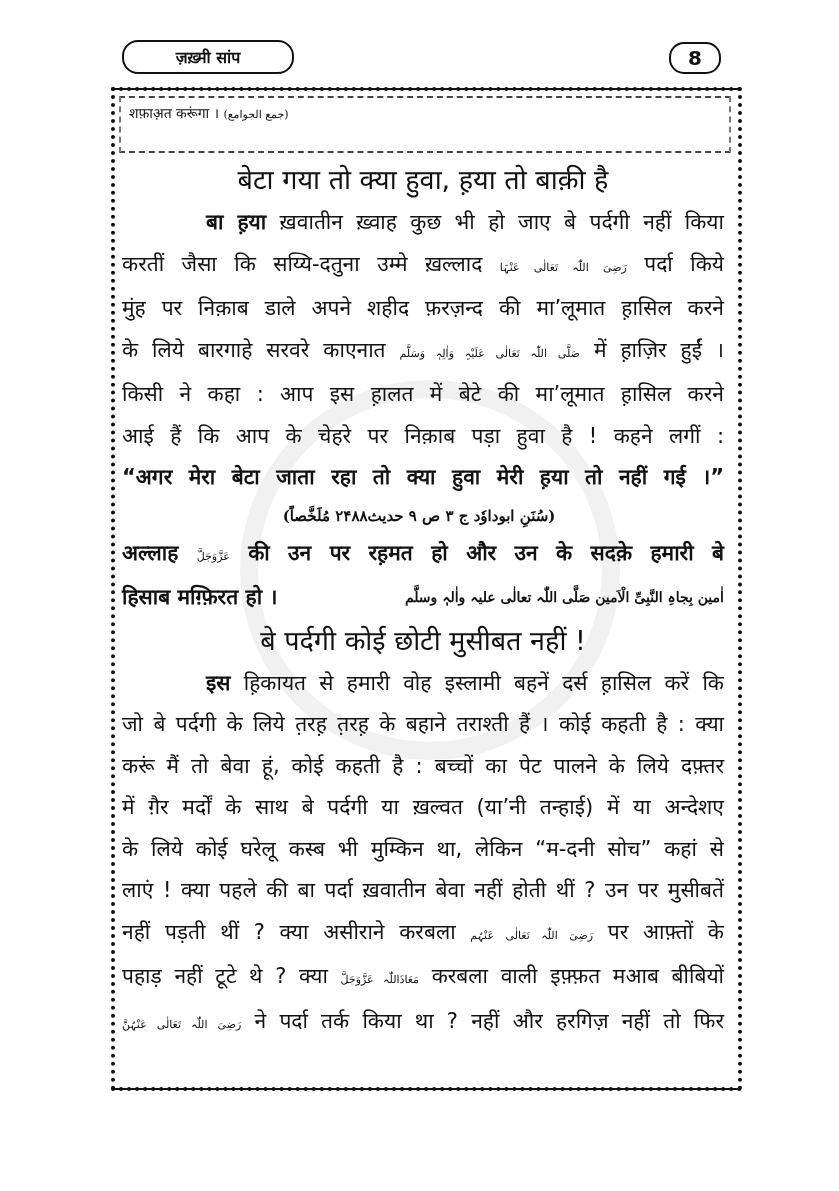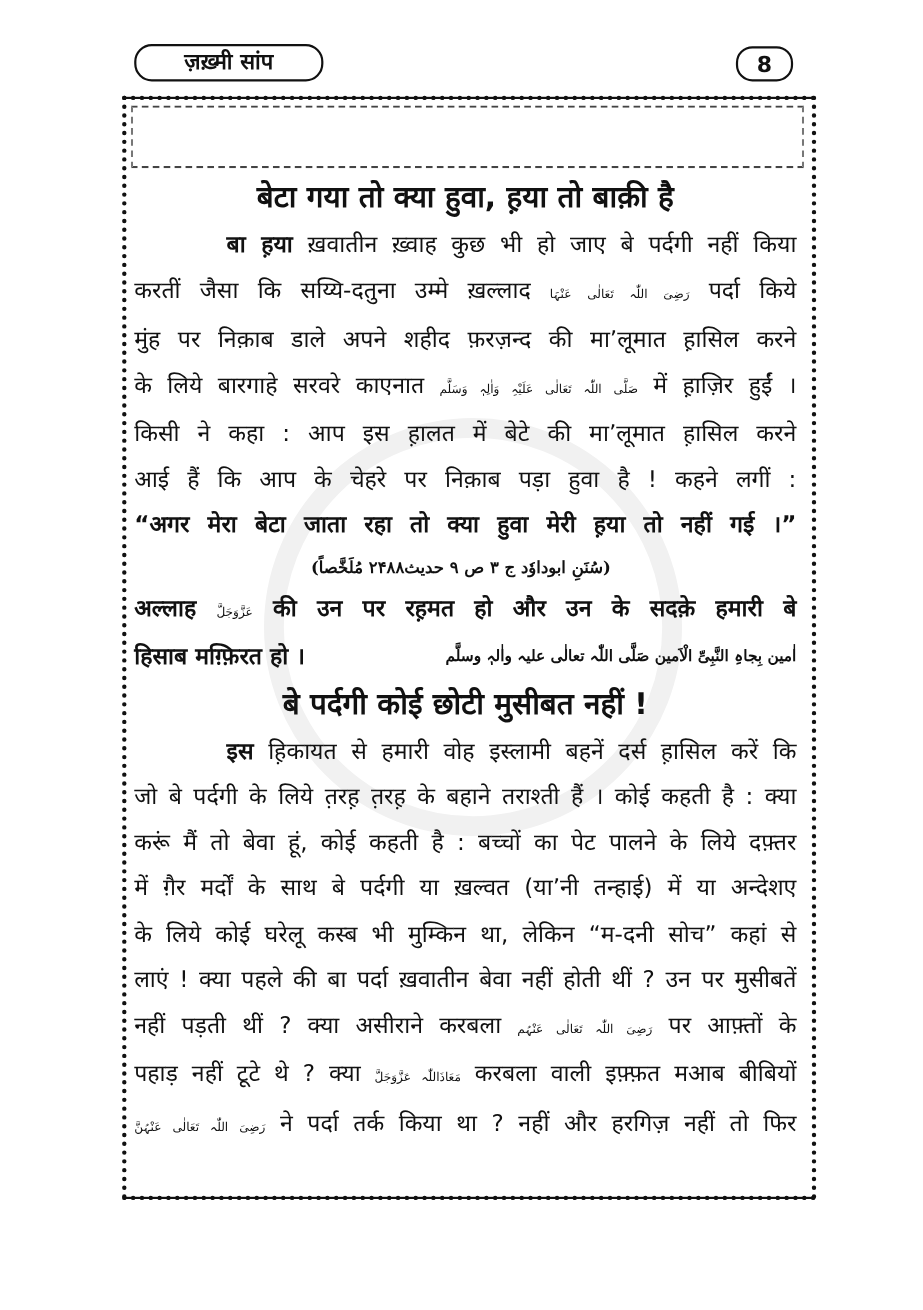--- a/index.html
+++ b/index.html
@@ -1,22 +1,22 @@
 <!DOCTYPE html>
 <html><head>
 <meta charset="utf-8">
 <style>
   html, body { margin:0; padding:0; background:#ffffff; }
   body { width:839px; height:1191px; position:relative; overflow:hidden;
          font-family:"DejaVu Sans", sans-serif; color:#111; }
 
   
   .title-pill { position:absolute; left:122px; top:40px; width:168px; height:30px;
-    border:2px solid #111; border-radius:16px; display:flex; 
-    justify-content:center; font-size:20px; font-weight:bold; }
+    border:2px solid #111; border-radius:16px; display:flex; align-items:center;
+    justify-content:center; font-size:16px; font-weight:bold; }
   .page-pill { position:absolute; left:669px; top:42px; width:48px; height:28px;
     border:2px solid #111; border-radius:15px; display:flex; align-items:center;
     justify-content:center; font-size:20px; font-weight:bold; }
 
   
   .frame { position:absolute; left:111px; top:87px; width:623px; height:996px;
     border:4px dotted #111; }
   .frame::before { content:""; position:absolute; left:-3px; right:-3px; top:-3px; height:2px;
     background:#111; }
   .frame::after { content:""; position:absolute; left:-3px; right:-3px; bottom:-3px; height:2px;
@@ -25,21 +25,21 @@
   
   .hadith { position:absolute; left:119px; top:96px; width:612px; height:57px;
     border-top:2px dashed #444; border-bottom:2px dashed #444;
     border-left:2px dashed #777; border-right:2px dashed #777; box-sizing:border-box;
     padding:4px 8px 2px 8px; font-size:14px; line-height:22px; }
   .hadith .b { font-weight:bold; }
   .ar { font-family:"DejaVu Serif", serif; font-size:11px; direction:rtl; unicode-bidi:isolate; }
 
   
   .content { position:absolute; left:122px; top:158px; width:602px; }
-  .h { text-align:center; font-weight:bold; font-size:27px; line-height:44px; margin:0; }
+  .h { text-align:center; font-weight:normal; font-size:27px; line-height:44px; margin:0; }
   .line { font-size:21px; line-height:41.5px; white-space:nowrap; text-align:justify;
     text-align-last:justify; margin:0; }
   .line.indent { padding-left:52px; }
   .line .b { font-weight:bold;margin-left:32px; }
   .line.bold { font-weight:bold; }
   .ref { text-align:center; font-family:"DejaVu Serif", serif; font-weight:bold;
     font-size:15px; line-height:34px; direction:rtl; padding-right:8px; }
   .ar2 { font-family:"DejaVu Serif", serif; font-size:11px; direction:rtl; unicode-bidi:isolate; }
   .split { display:flex; justify-content:space-between; align-items:flex-end; }
 
@@ -55,20 +55,24 @@
 <div class="title-pill">
   <span>ज़ख़्मी सांप</span>
 </div>
 <div class="page-pill">
   <span>8</span>
 </div>
 
 <div class="frame"></div>
 
 <div class="hadith">
+  <div>
+    <span>शफ़ाअ़त करूंगा ।</span>
+    <span class="ar">(جمع الجوامع)</span>
+  </div>
 </div>
 
 <div class="content">
   <h2 class="h">बेटा गया तो क्या हुवा, ह़या तो बाक़ी है</h2>
 
   <p class="line indent"><span class="b">बा ह़या</span><span> ख़वातीन ख़्वाह कुछ भी हो जाए बे पर्दगी नहीं किया</span></p>
   <p class="line"><span>करतीं जैसा कि सय्यि-दतुना उम्मे ख़ल्लाद </span><span class="ar2">رَضِیَ اللّٰہ تَعَالٰی عَنْہَا</span><span> पर्दा किये</span></p>
   <p class="line"><span>मुंह पर निक़ाब डाले अपने शहीद फ़रज़न्द की मा’लूमात ह़ासिल करने</span></p>
   <p class="line"><span>के लिये बारगाहे सरवरे काएनात </span><span class="ar2">صَلَّی اللّٰہ تَعَالٰی عَلَیْہِ وَاٰلِہٖ وَسَلَّم</span><span> में ह़ाज़िर हुईं ।</span></p>
   <p class="line"><span>किसी ने कहा : आप इस ह़ालत में बेटे की मा’लूमात ह़ासिल करने</span></p>

